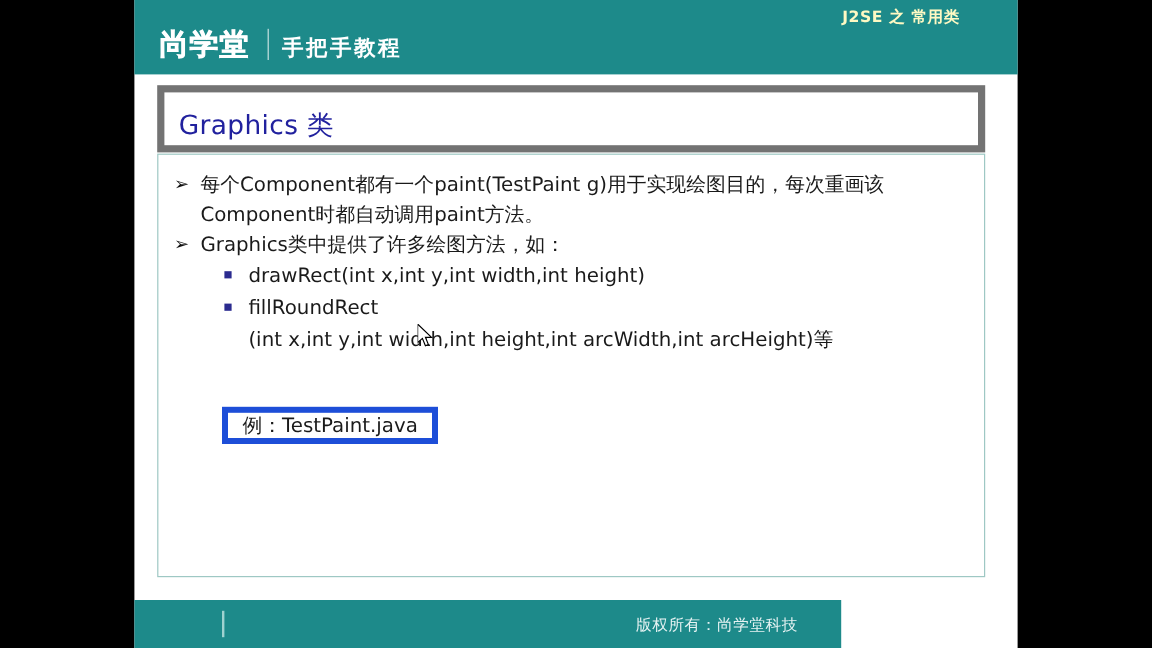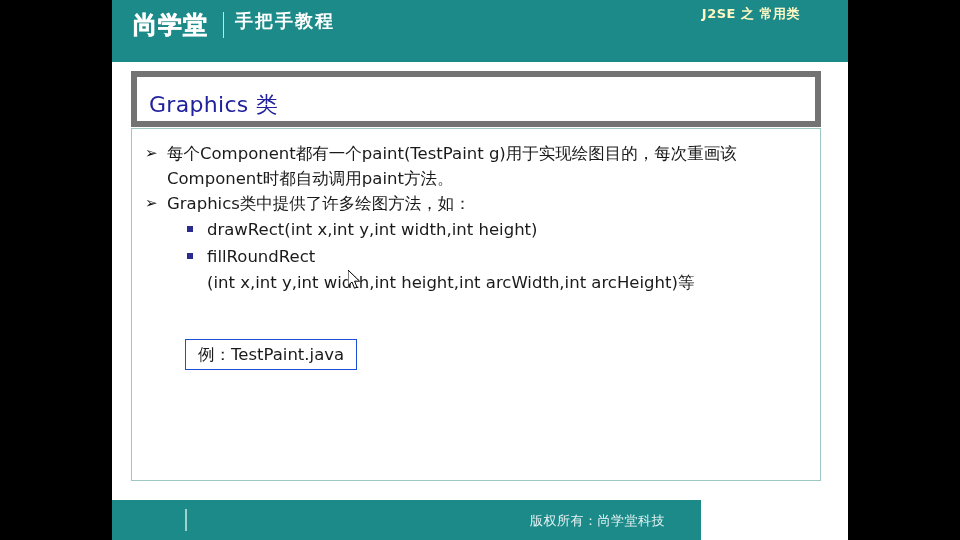--- a/index.html
+++ b/index.html
@@ -38,21 +38,21 @@
     top: 0;
     width: 736px;
     height: 62px;
     background: #1d8a8a;
   }
   #logo-group {
     position: absolute;
     left: 18px;
     top: 12px;
     display: flex;
-    align-items: flex-start;
+    align-items: flex-end;
     height: 38px;
   }
   .logo-mark {
     font-family: "DejaVu Sans", sans-serif;
     font-size: 24px;
     font-weight: 700;
     color: #ffffff;
     letter-spacing: 1px;
     -webkit-text-stroke: 0.6px #ffffff;
     text-shadow:
@@ -161,21 +161,21 @@
   #s1 { left: 55px;  top: 88px;  width: 620px; text-align: center; }
   #s2 { left: 55px;  top: 115px; width: 620px; }
 
   
   #example-box {
     position: absolute;
     left: 53px;
     top: 210px;
     height: 31px;
     padding: 0 12px;
-    border: 1px solid #1d4ed8;
+    border: 5px solid #1d4ed8;
     background: #ffffff;
     box-sizing: border-box;
     display: flex;
     align-items: center;
   }
   #example-text {
     font-family: "DejaVu Sans", sans-serif;
     font-size: 16.5px;
     color: #1a1a1a;
     white-space: nowrap;

